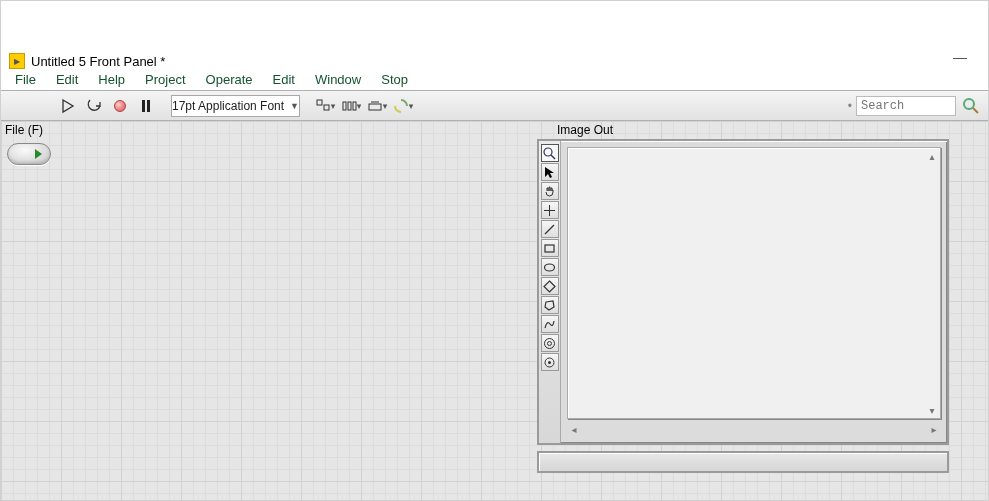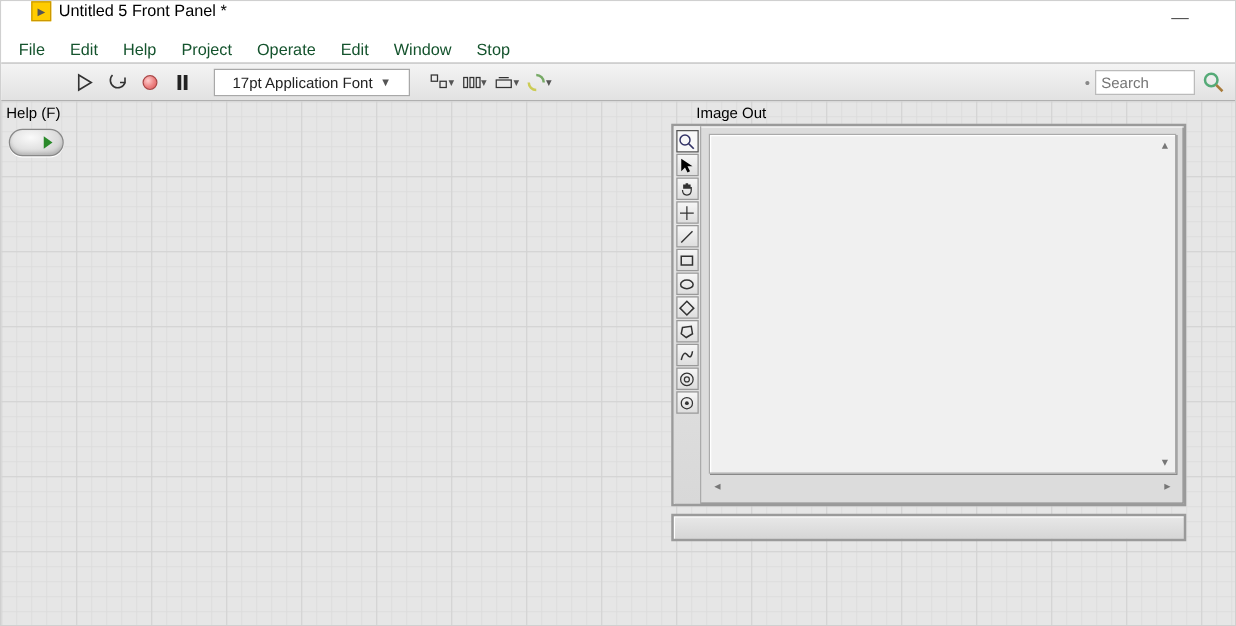--- a/index.html
+++ b/index.html
@@ -6,22 +6,22 @@
   html, body {
     margin: 0; padding: 0;
     font-family: "Segoe UI", Tahoma, sans-serif;
     font-size: 12px;
     background: #ffffff;
   }
   .window { width: 989px; height: 501px; display: flex; flex-direction: column; border: 1px solid #d0d0d0; }
 
   
   .titlebar {
-    height: 28px; display: flex; align-items: flex-start;
-    background: #ffffff; padding: 0 24px;
+    height: 28px; display: flex; align-items: flex-end;
+    background: #ffffff; padding: 0 8px; margin-top: 40px;
   }
   .app-icon {
     width: 16px; height: 16px; margin-right: 6px;
     background: #ffcc00; border: 1px solid #cc9900;
     display: flex; align-items: center; justify-content: center;
   }
   .app-icon::after { content: "▶"; font-size: 8px; color: #555; }
   .title-text { font-size: 13px; color: #000; flex: 1; }
   .win-btn { width: 40px; height: 24px; display:flex; align-items:center; justify-content:center; color:#555; font-size:14px; }
 
@@ -47,27 +47,27 @@
   .tb-btn {
     height: 22px; min-width: 22px; display:flex; align-items:center; justify-content:center;
     border-radius:2px; color:#444;
   }
   .tb-btn svg { width:16px; height:16px; display:block; }
   .rec-dot { width:12px; height:12px; border-radius:50%; background:radial-gradient(circle at 35% 35%, #fcc, #e88, #d55); border:1px solid #a44; }
   .pause-icon { display:flex; gap:2px; }
   .pause-icon span { width:3px; height:12px; background:#222; }
   .font-dd {
     height: 22px; border: 1px solid #a8a8a8; background:#fff; display:flex; align-items:center;
-    padding: 0 14px; gap:6px; font-size:12px; color:#222;
+    padding: 0 0; gap:6px; font-size:12px; color:#222;
   }
   .dd-arrow { font-size:9px; color:#555; }
   .sep-dot { color:#888; }
   .search-box {
-    height: 20px; width: 80px; border:1px solid #bbb; background:#fff;
-    padding: 0 4px; font-family:Liberation Sans, sans-serif; font-size:12px; color:#888;
+    height: 20px; width: 100px; border:1px solid #bbb; background:#fff;
+    padding: 0 4px; font-family:Liberation Mono, monospace; font-size:12px; color:#888;
   }
   .search-ico svg { width:18px; height:18px; }
 
   
   .canvas {
     flex:1; position:relative;
     background-color: #e6e6e6;
     background-image:
       linear-gradient(#d2d2d2 1px, transparent 1px),
       linear-gradient(90deg, #d2d2d2 1px, transparent 1px),
@@ -214,21 +214,21 @@
     <div class="tb-btn search-ico">
       <svg viewBox="0 0 18 18">
           <circle cx="7" cy="7" r="5" fill="none" stroke="#5a7" stroke-width="2"></circle>
           <line x1="11" y1="11" x2="16" y2="16" stroke="#a87b3a" stroke-width="2"></line>
         </svg>
     </div>
   </div>
 
   <div class="canvas">
 
-    <div class="ctl-label" id="stop-label" style="left: 4px; top: 2px;">Help (F)</div>
+    <div class="ctl-label" id="stop-label" style="left: 4px; top: 2px;">File (F)</div>
     <div class="stop-btn" id="stop-btn" style="left: 6px; top: 22px;">
       <div class="led"></div>
     </div>
 
     <div class="ctl-label" id="imgout-label" style="left: 556px; top: 2px;">Image Out</div>
 
     <div class="imgout" id="imgout" style="left: 536px; top: 18px; width: 412px; height: 334px;">
       <div class="imgout-body">
         <div class="img-toolbar">
           <div class="img-tool sel">

